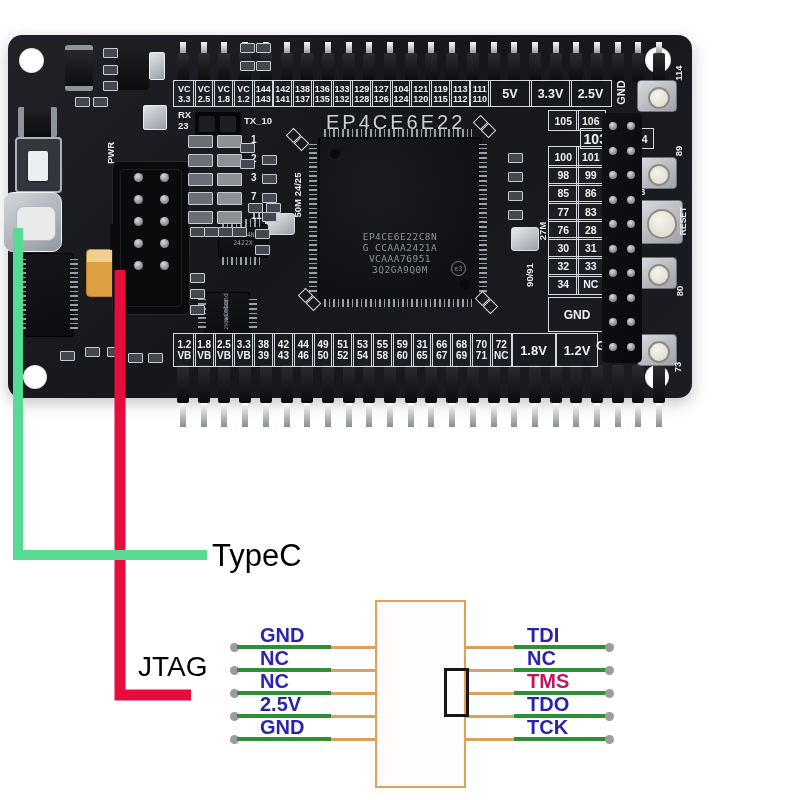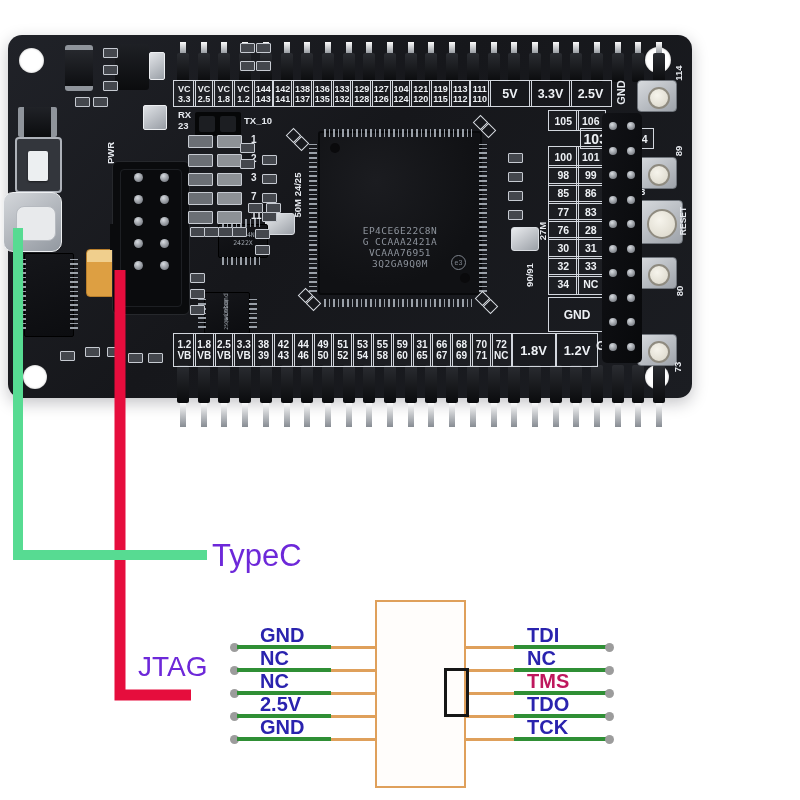--- a/index.html
+++ b/index.html
@@ -26,39 +26,40 @@
   .chip{position:absolute;background:radial-gradient(circle at 35% 30%,#1b1c20,#101114 70%);border:2px solid #08090b;border-radius:3px;}
   .chipline{color:#8d939c;font-family:"DejaVu Sans Mono",monospace;font-size:9.5px;letter-spacing:.5px;line-height:11px;text-align:center;}
   .pinstrip-h{position:absolute;height:8px;background:repeating-linear-gradient(90deg,#9aa0a8 0 1.6px,transparent 1.6px 4.6px);}
   .pinstrip-v{position:absolute;width:8px;background:repeating-linear-gradient(0deg,#9aa0a8 0 1.6px,transparent 1.6px 4.6px);}
   .btn{position:absolute;background:linear-gradient(145deg,#d7dade,#9ea3aa);border:1px solid #6f747b;border-radius:4px;}
   .btn .cap{position:absolute;border-radius:50%;background:radial-gradient(circle at 40% 35%,#f6f4ec,#d9d5c8);border:2px solid #8f8b80;}
   .dot{position:absolute;border-radius:50%;background:radial-gradient(circle at 38% 32%,#d8dce1,#5c6067);}
   .ic{position:absolute;background:linear-gradient(160deg,#15161a,#0c0d10);border-radius:2px;border:1px solid #000;}
   .ictext{color:#9aa0a8;font-size:6.5px;line-height:7.5px;text-align:center;font-family:"DejaVu Sans Mono",monospace;}
   
-  .ann{position:absolute;color:#6d28d9;white-space:nowrap;}
+  .ann{position:absolute;color:#000000;white-space:nowrap;}
   
   .dg-label{position:absolute;font-weight:bold;white-space:nowrap;}
   .wire{position:absolute;}
 </style>
 </head>
 <body>
 
 <div class="stage">
 
   <div class="board" id="board">
 
     <div class="hole" style="left:11px;top:13px;width:25px;height:25px;"></div>
     <div class="hole" style="left:15px;top:330px;width:24px;height:24px;"></div>
     <div class="hole" style="left:637px;top:12px;width:26px;height:26px;"></div>
     <div class="hole" style="left:637px;top:330px;width:24px;height:24px;"></div>
 
-
-    <div class="chip" style="left:310px;top:96px;width:160px;height:160px;">
+    <div class="silk" id="silkTitle" style="left:318px;top:76px;font-size:20px;letter-spacing:3px;font-weight:normal;color:#ccd1d8;">EP4CE6E22</div>
+
+    <div class="chip" style="left:310px;top:102px;width:160px;height:160px;">
       <div style="position:absolute;left:10px;top:10px;width:10px;height:10px;border-radius:50%;background:#0a0a0c;"></div>
       <div style="position:absolute;right:10px;bottom:10px;width:10px;height:10px;border-radius:50%;background:#0a0a0c;"></div>
       <div style="position:absolute;left:0;right:0;top:92px;">
         <div class="chipline">EP4CE6E22C8N</div>
         <div class="chipline">G CCAAA2421A</div>
         <div class="chipline">VCAAA76951</div>
         <div class="chipline">3Q2GA9Q0M</div>
       </div>
       <div style="position:absolute;right:14px;top:122px;width:13px;height:13px;border:1px solid #7d838c;border-radius:50%;color:#7d838c;font-size:7px;display:flex;align-items:center;justify-content:center;">e3</div>
     </div>

